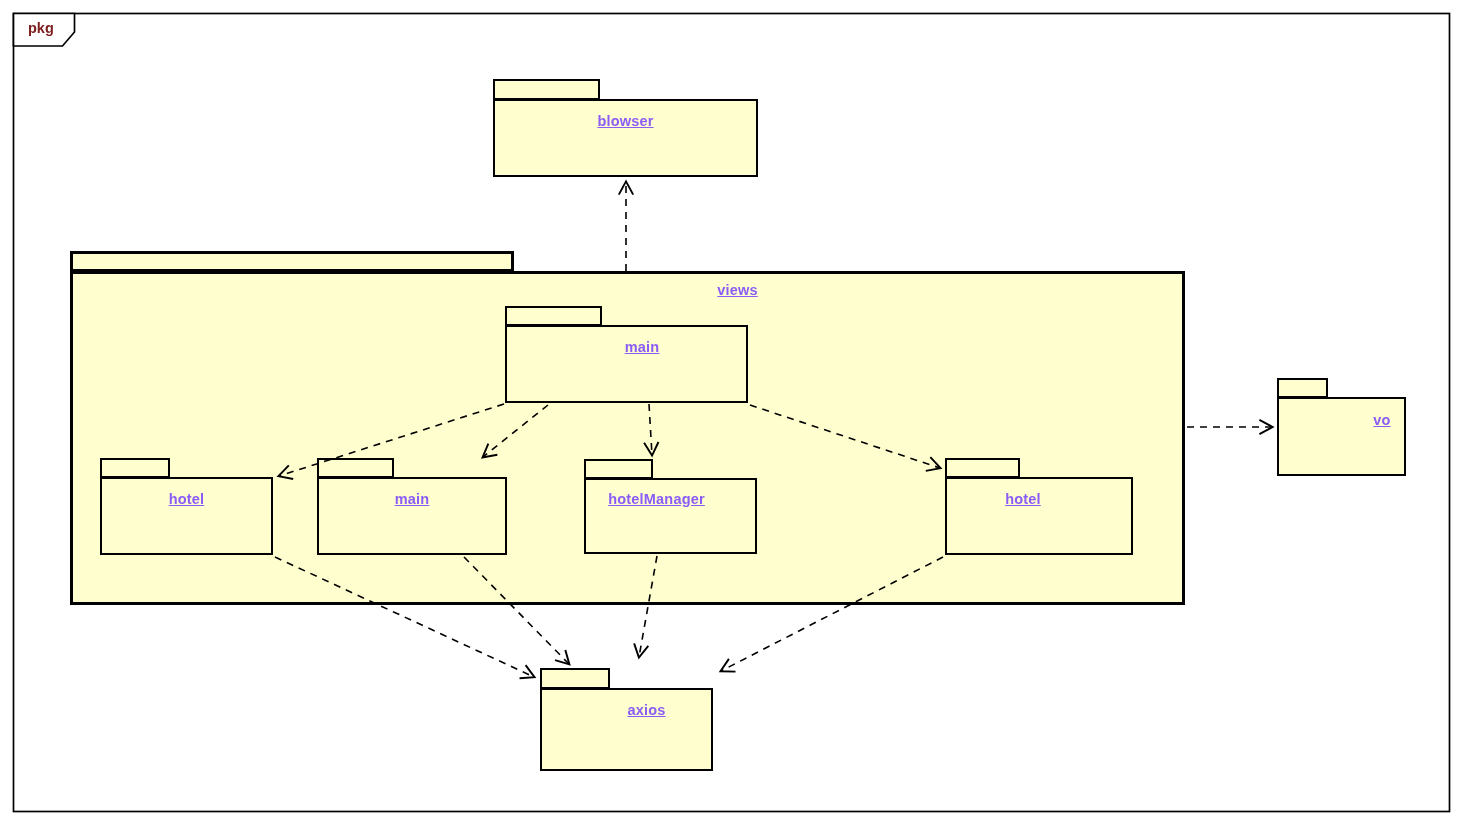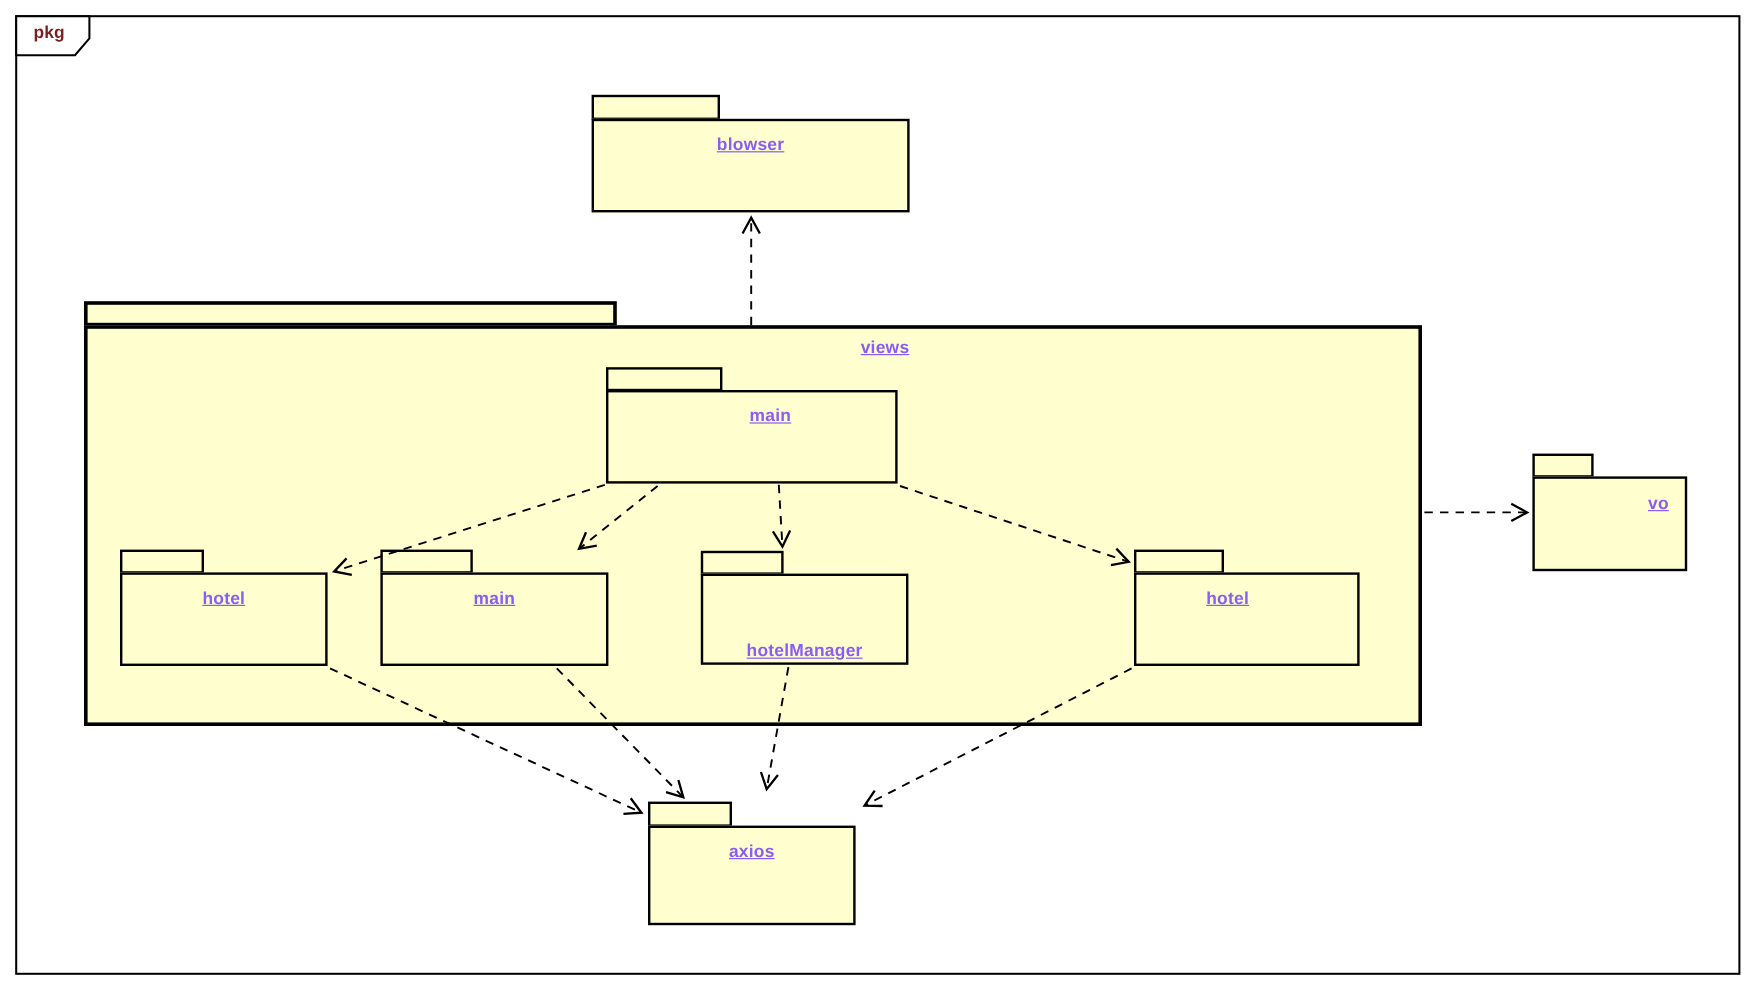--- a/index.html
+++ b/index.html
@@ -68,39 +68,39 @@
 
   <div class="pkg" style="left:317px;top:458px;">
     <div class="tab" style="left:0;top:0;width:77px;height:20px;"></div>
     <div class="body" style="left:0;top:19px;width:190px;height:78px;"></div>
     <div class="label" style="left:0;top:33px;width:190px;">main</div>
   </div>
 
   <div class="pkg" style="left:584px;top:459px;">
     <div class="tab" style="left:0;top:0;width:69px;height:20px;"></div>
     <div class="body" style="left:0;top:19px;width:173px;height:76px;"></div>
-    <div class="label" style="left:14px;top:32px;width:145px;margin-top:44px;">hotelManager</div>
+    <div class="label" style="left:0;top:32px;width:145px;">hotelManager</div>
   </div>
 
   <div class="pkg" style="left:945px;top:458px;">
     <div class="tab" style="left:0;top:0;width:75px;height:20px;"></div>
     <div class="body" style="left:0;top:19px;width:188px;height:78px;"></div>
     <div class="label" style="left:0;top:33px;width:156px;">hotel</div>
   </div>
 
   <div class="pkg" style="left:1277px;top:378px;">
     <div class="tab" style="left:0;top:0;width:51px;height:20px;"></div>
     <div class="body" style="left:0;top:19px;width:129px;height:79px;"></div>
     <div class="label" style="left:0;top:34px;width:154px;margin-left:28px;">vo</div>
   </div>
 
   <div class="pkg" style="left:540px;top:668px;">
     <div class="tab" style="left:0;top:0;width:70px;height:21px;"></div>
     <div class="body" style="left:0;top:20px;width:173px;height:83px;"></div>
-    <div class="label" style="left:0;top:34px;width:173px;">axios</div>
+    <div class="label" style="left:0;top:34px;width:173px;padding-left:20px;">axios</div>
   </div>
 
   <div id="frame-tag-label">pkg</div>
 
   <svg id="arrow-layer" width="1464" height="825" viewBox="0 0 1464 825">
     <defs>
       <marker id="openArrow" markerUnits="userSpaceOnUse" markerWidth="26" markerHeight="18" viewBox="-12.5 -7.5 14 15" refX="-0.5" refY="0" orient="auto">
         <path d="M -11,-6 L 0,0 L -11,6" fill="none" stroke="#000000" stroke-width="1.6"></path>
       </marker>
     </defs>

